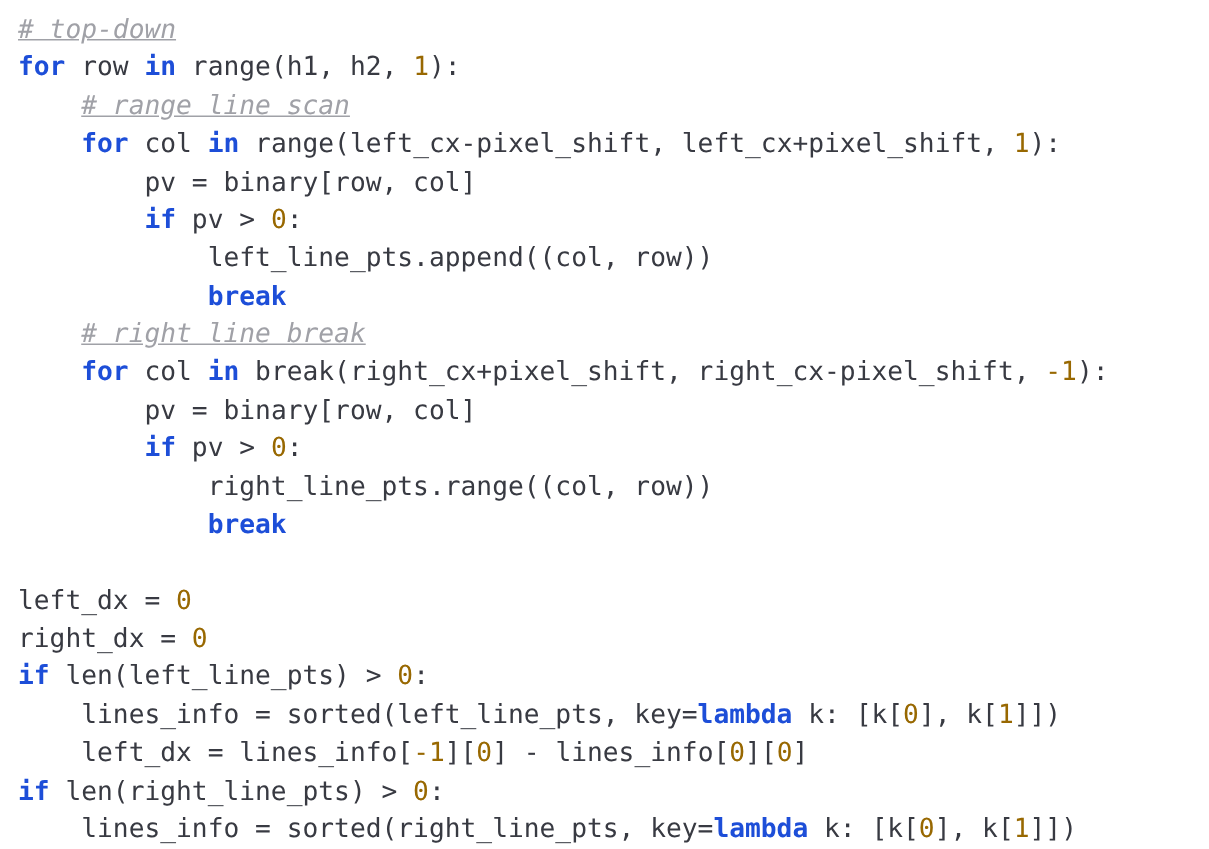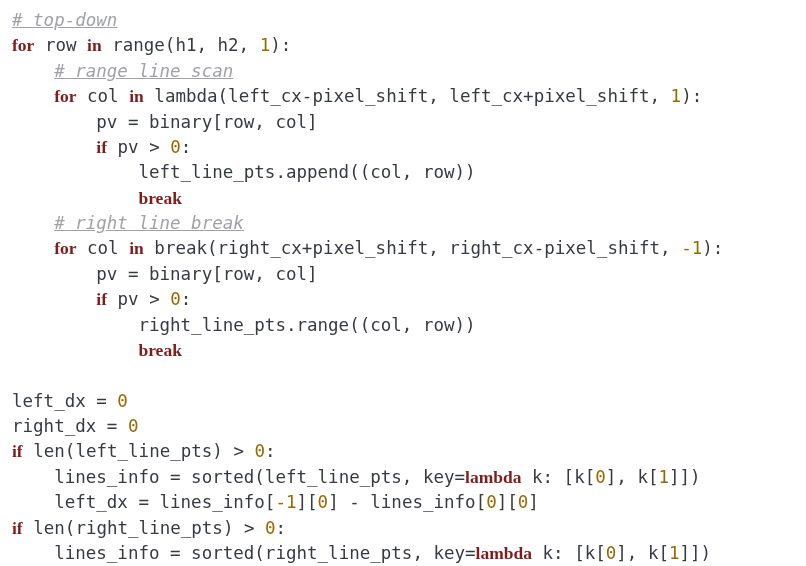--- a/index.html
+++ b/index.html
@@ -12,31 +12,31 @@
     color: #383a42;
     width: 806px;
     box-sizing: border-box;
     position: relative;
   }
   pre {
     margin: 0;
     white-space: pre;
     font-family: inherit;
   }
-  .kw   { color: #7f1d1d; font-weight: bold; font-family: Liberation Serif, serif; }   
+  .kw   { color: #1d4ed8; font-weight: bold; }   
   .cm   { color: #a0a1a7; font-style: italic; text-decoration: underline; }                      
   .num  { color: #986801; }
 </style>
 </head>
 <body>
 
 <pre id="code-block"><span><span class="cm"># top-down</span></span>
 <span><span class="kw">for</span><span> row </span><span class="kw">in</span><span> range(h1, h2, </span><span class="num">1</span><span>):</span></span>
 <span>    <span class="cm"># range line scan</span></span>
-<span>    <span class="kw">for</span><span> col </span><span class="kw">in</span><span> lambda(left_cx-pixel_shift, left_cx+pixel_shift, </span><span class="num">1</span><span>):</span></span>
+<span>    <span class="kw">for</span><span> col </span><span class="kw">in</span><span> range(left_cx-pixel_shift, left_cx+pixel_shift, </span><span class="num">1</span><span>):</span></span>
 <span>        <span>pv = binary[row, col]</span></span>
 <span>        <span class="kw">if</span><span> pv &gt; </span><span class="num">0</span><span>:</span></span>
 <span>            <span>left_line_pts.append((col, row))</span></span>
 <span>            <span class="kw">break</span></span>
 <span>    <span class="cm"># right line break</span></span>
 <span>    <span class="kw">for</span><span> col </span><span class="kw">in</span><span> break(right_cx+pixel_shift, right_cx-pixel_shift, </span><span class="num">-1</span><span>):</span></span>
 <span>        <span>pv = binary[row, col]</span></span>
 <span>        <span class="kw">if</span><span> pv &gt; </span><span class="num">0</span><span>:</span></span>
 <span>            <span>right_line_pts.range((col, row))</span></span>
 <span>            <span class="kw">break</span></span>

